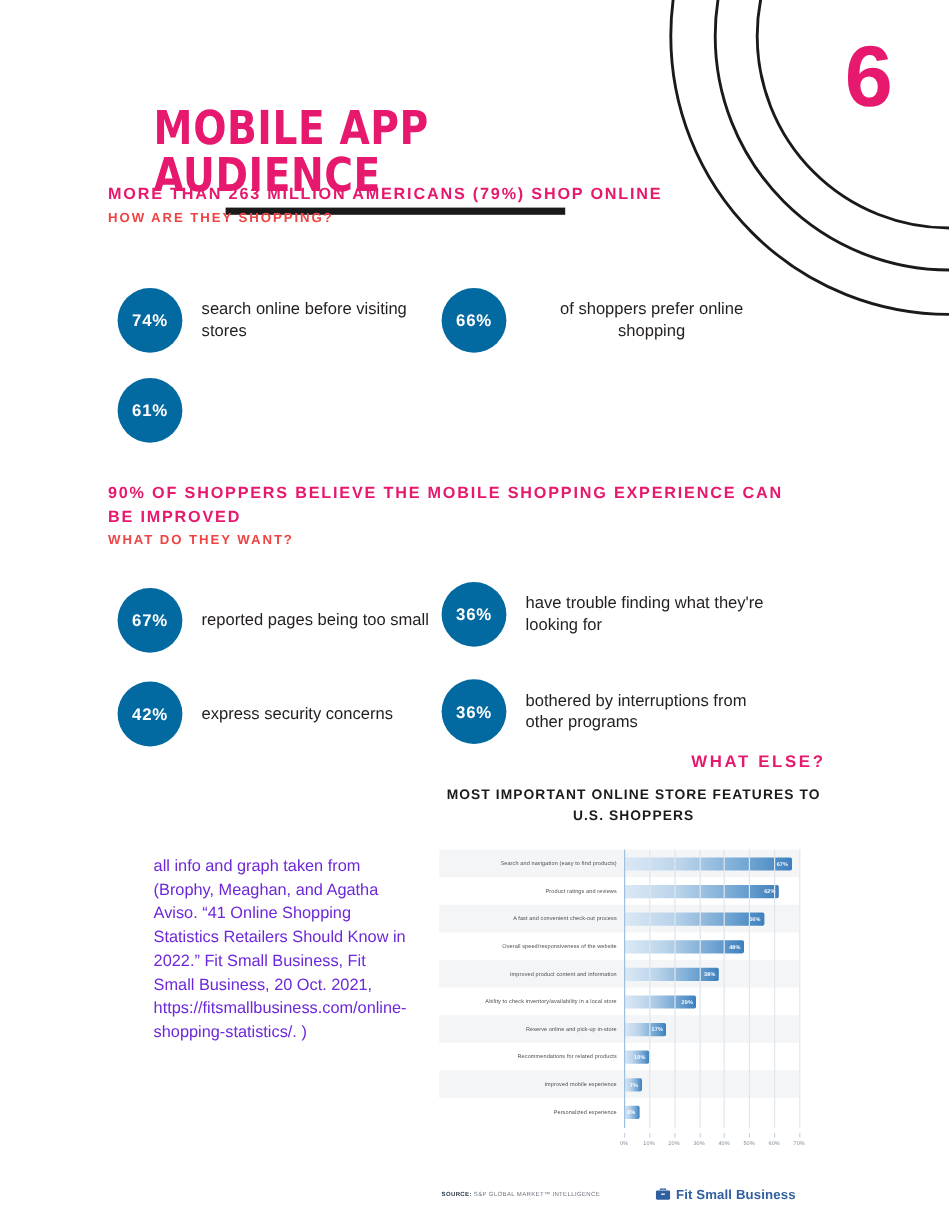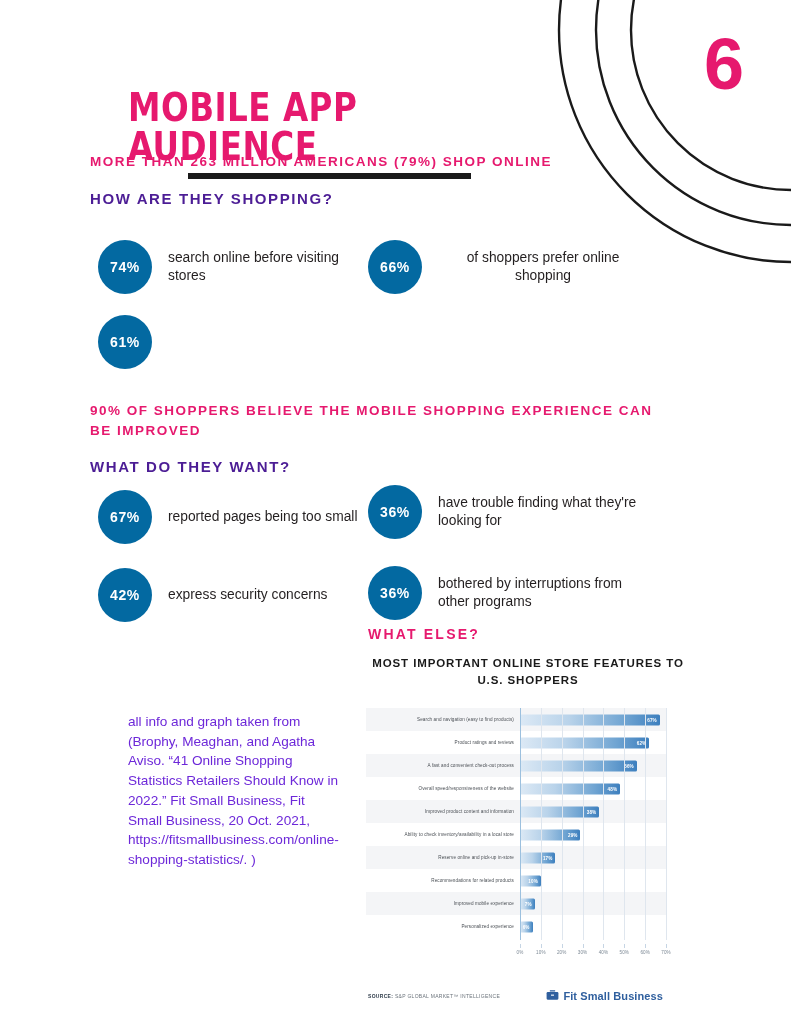--- a/index.html
+++ b/index.html
@@ -71,26 +71,26 @@
     text-align: left;
   }
   .sec-head .pink-line {
     color: #E6196E;
     font-size: 13.5px;
     font-weight: bold;
     letter-spacing: 1.5px;
     line-height: 1.45;
   }
   .sec-head .dark-line {
-    color: #4c1d95;
-    font-size: 15px;
+    color: #ef4444;
+    font-size: 11px;
     font-weight: bold;
     letter-spacing: 1.6px;
     line-height: 1.5;
-    margin-top: 16px;
+    margin-top: 2px;
   }
   #section1-head {
     left: 90px;
     top: 152px;
     width: 470px;
   }
   #section2-head {
     left: 90px;
     top: 401px;
     width: 580px;
@@ -131,21 +131,21 @@
   #stat-67  { left: 98px;  top: 490px; width: 262px; }
   #stat-42  { left: 98px;  top: 568px; width: 262px; }
   #stat-36a { left: 368px; top: 485px; width: 282px; }
   #stat-36b { left: 368px; top: 566px; width: 282px; }
   
   #what-else {
     position: absolute;
     left: 368px;
     top: 626px;
     width: 320px;
-    text-align: left;
+    text-align: right;
   }
   #what-else .pink-line {
     color: #E6196E;
     font-size: 14px;
     font-weight: bold;
     letter-spacing: 2.2px;
   }
   #chart-title {
     position: absolute;
     left: 368px;

